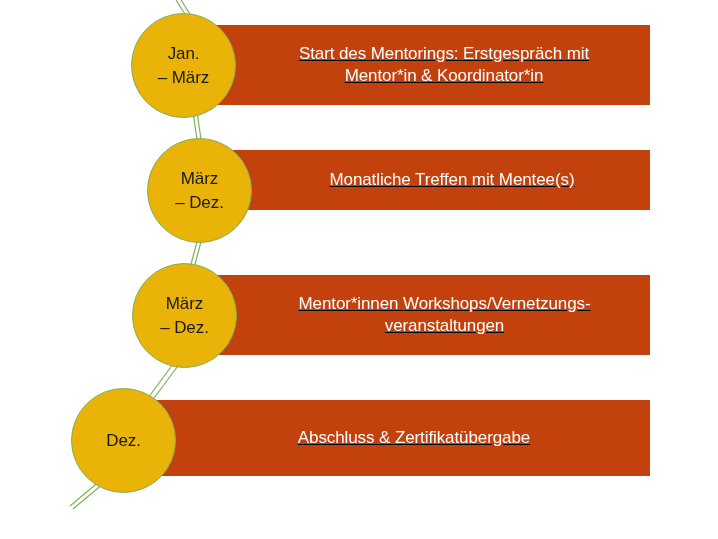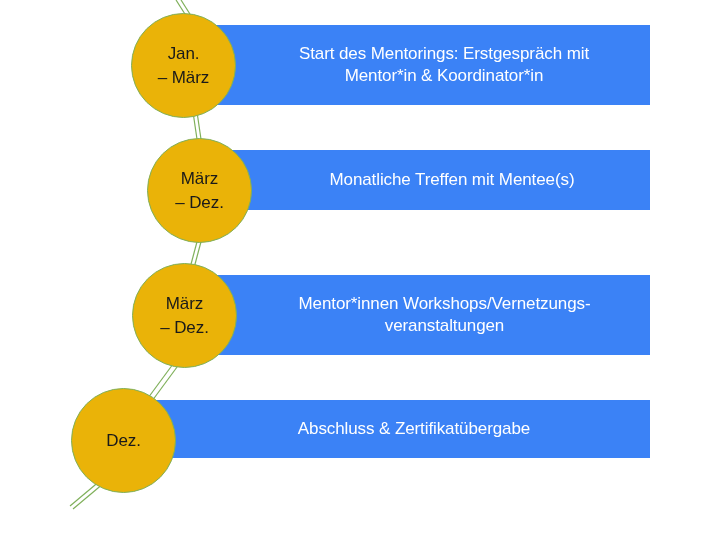--- a/index.html
+++ b/index.html
@@ -21,25 +21,26 @@
   .timeline-svg {
     position: absolute;
     left: 0;
     top: 0;
     width: 718px;
     height: 539px;
   }
   
   .bar {
     position: absolute;
-    background: #3b82f6;
+    background: #c2410c;
     box-sizing: border-box;
     display: flex;
     align-items: center;
     justify-content: center;
+    text-decoration: underline;
   }
   .bar-label {
     color: #ffffff;
     font-size: 17px;
     line-height: 1.32;
     text-align: center;
     letter-spacing: -0.1px;
     white-space: pre-line;
     padding-left: 96px;
     padding-right: 10px;
@@ -110,20 +111,20 @@
 
   <div class="bar" style="left:153px; top:275px; width:497px; height:80px;">
     <span class="bar-label">Mentor*innen Workshops/Vernetzungs-
 veranstaltungen</span>
   </div>
   <div class="node" style="left:132px; top:263px; width:105px; height:105px;">
     <span class="node-label">März
 – Dez.</span>
   </div>
 
-  <div class="bar" style="left:92px; top:400px; width:558px; height:58px;">
+  <div class="bar" style="left:92px; top:400px; width:558px; height:76px;">
     <span class="bar-label">Abschluss &amp; Zertifikatübergabe</span>
   </div>
   <div class="node" style="left:71px; top:388px; width:105px; height:105px;">
     <span class="node-label">Dez.</span>
   </div>
 
 </div>
 
 </body></html>

